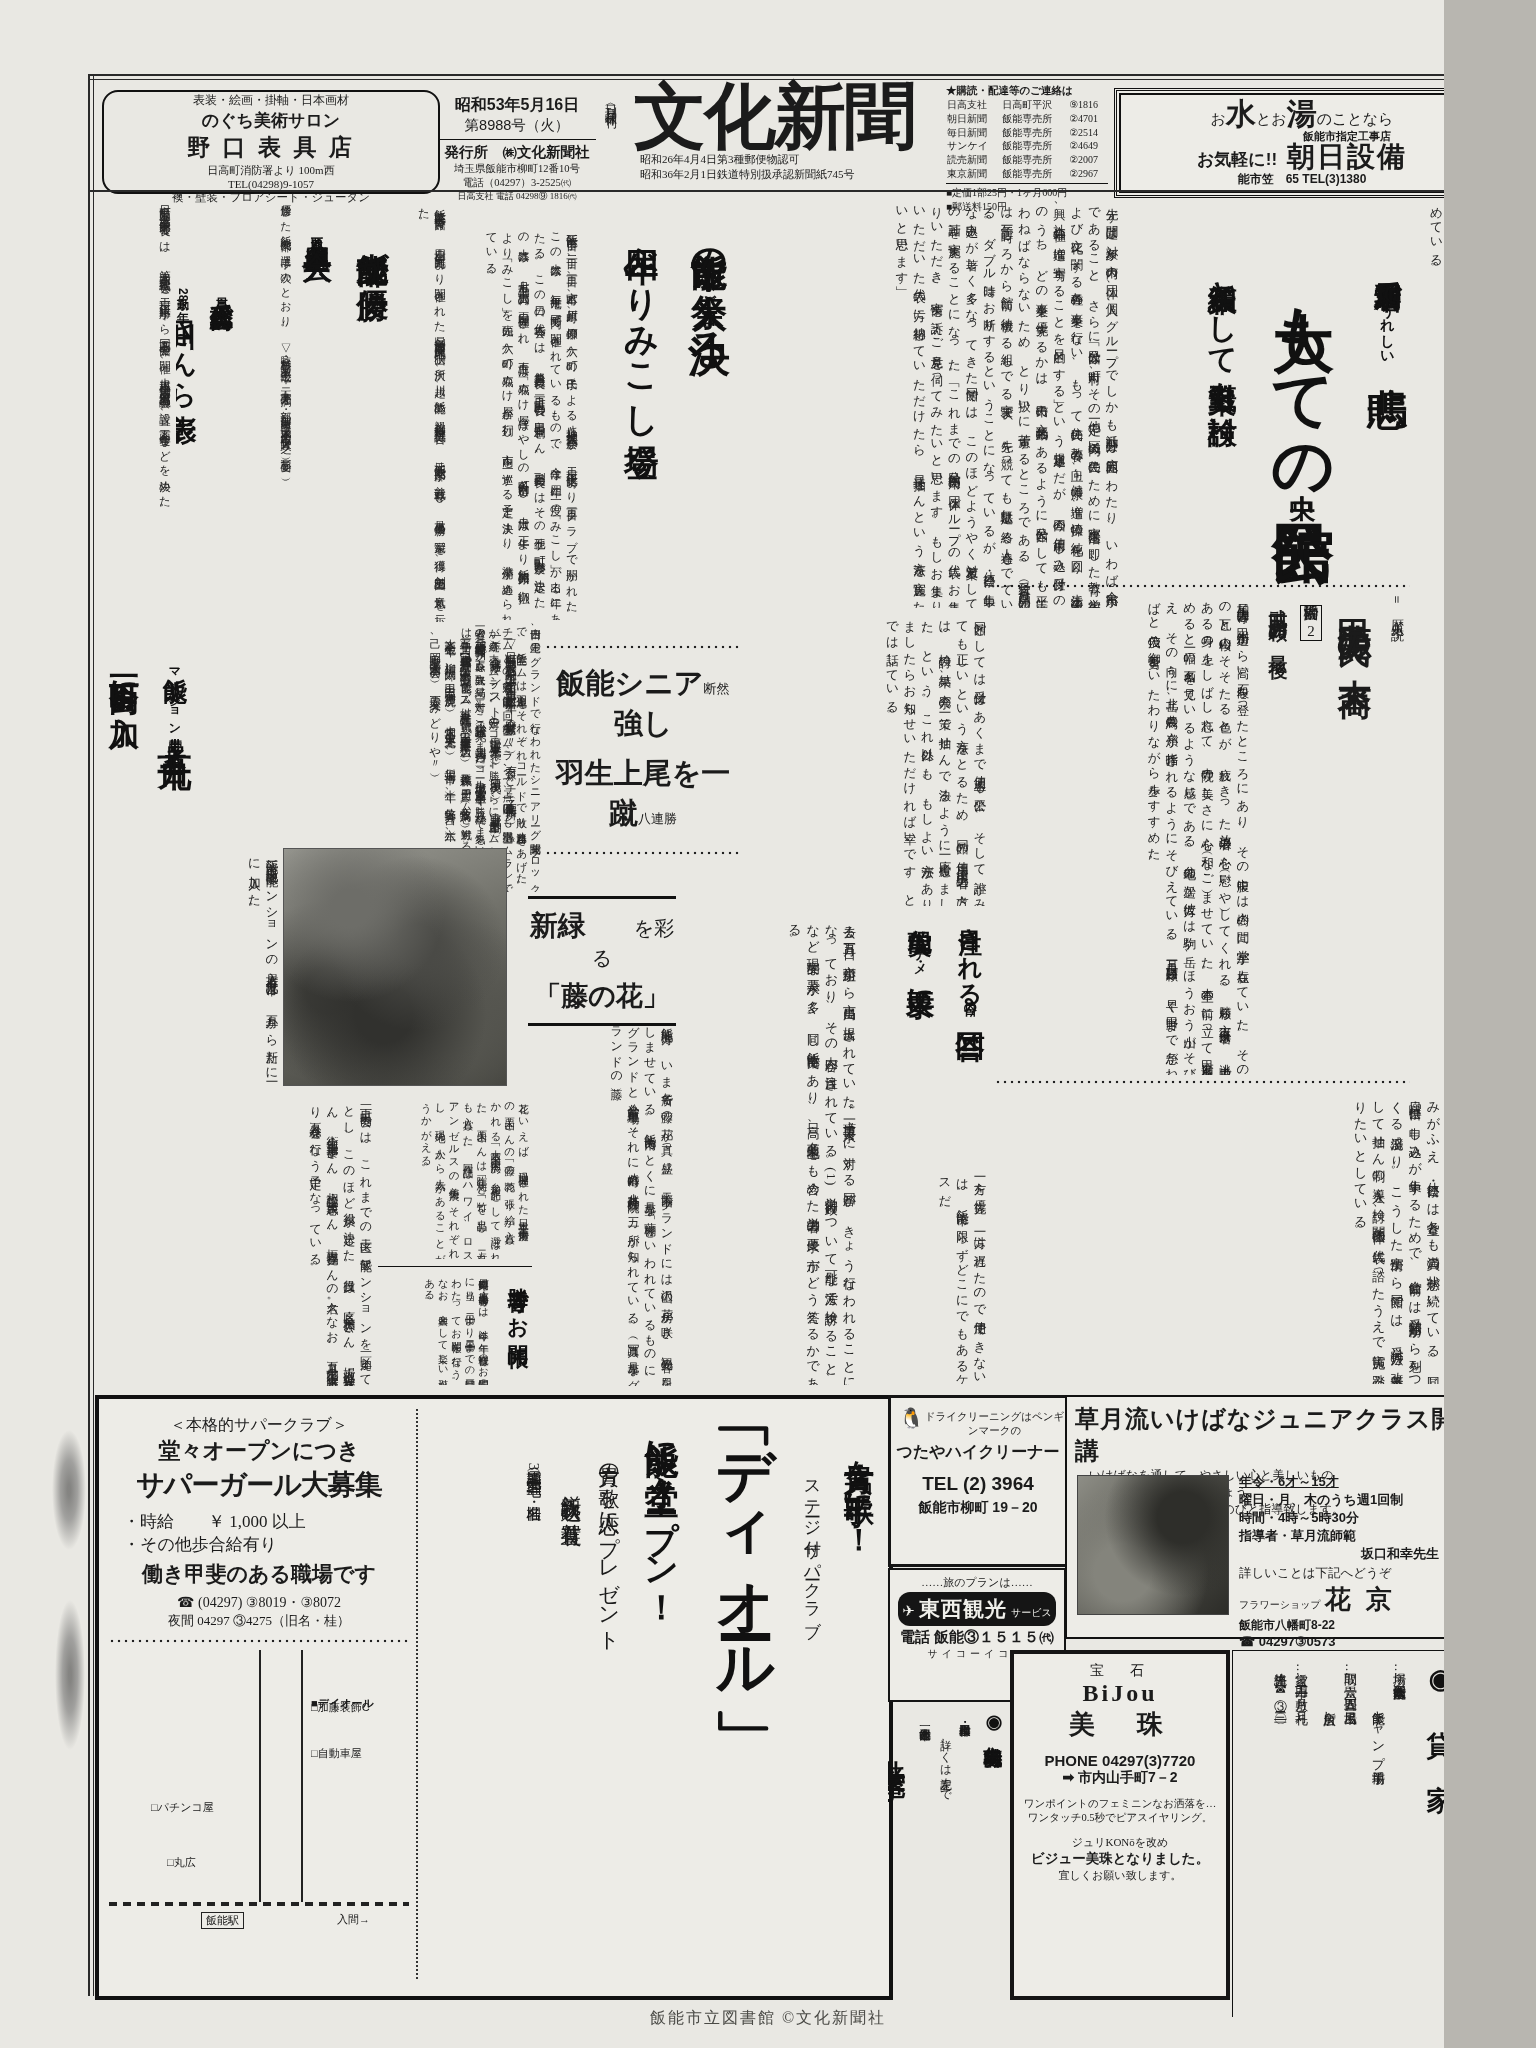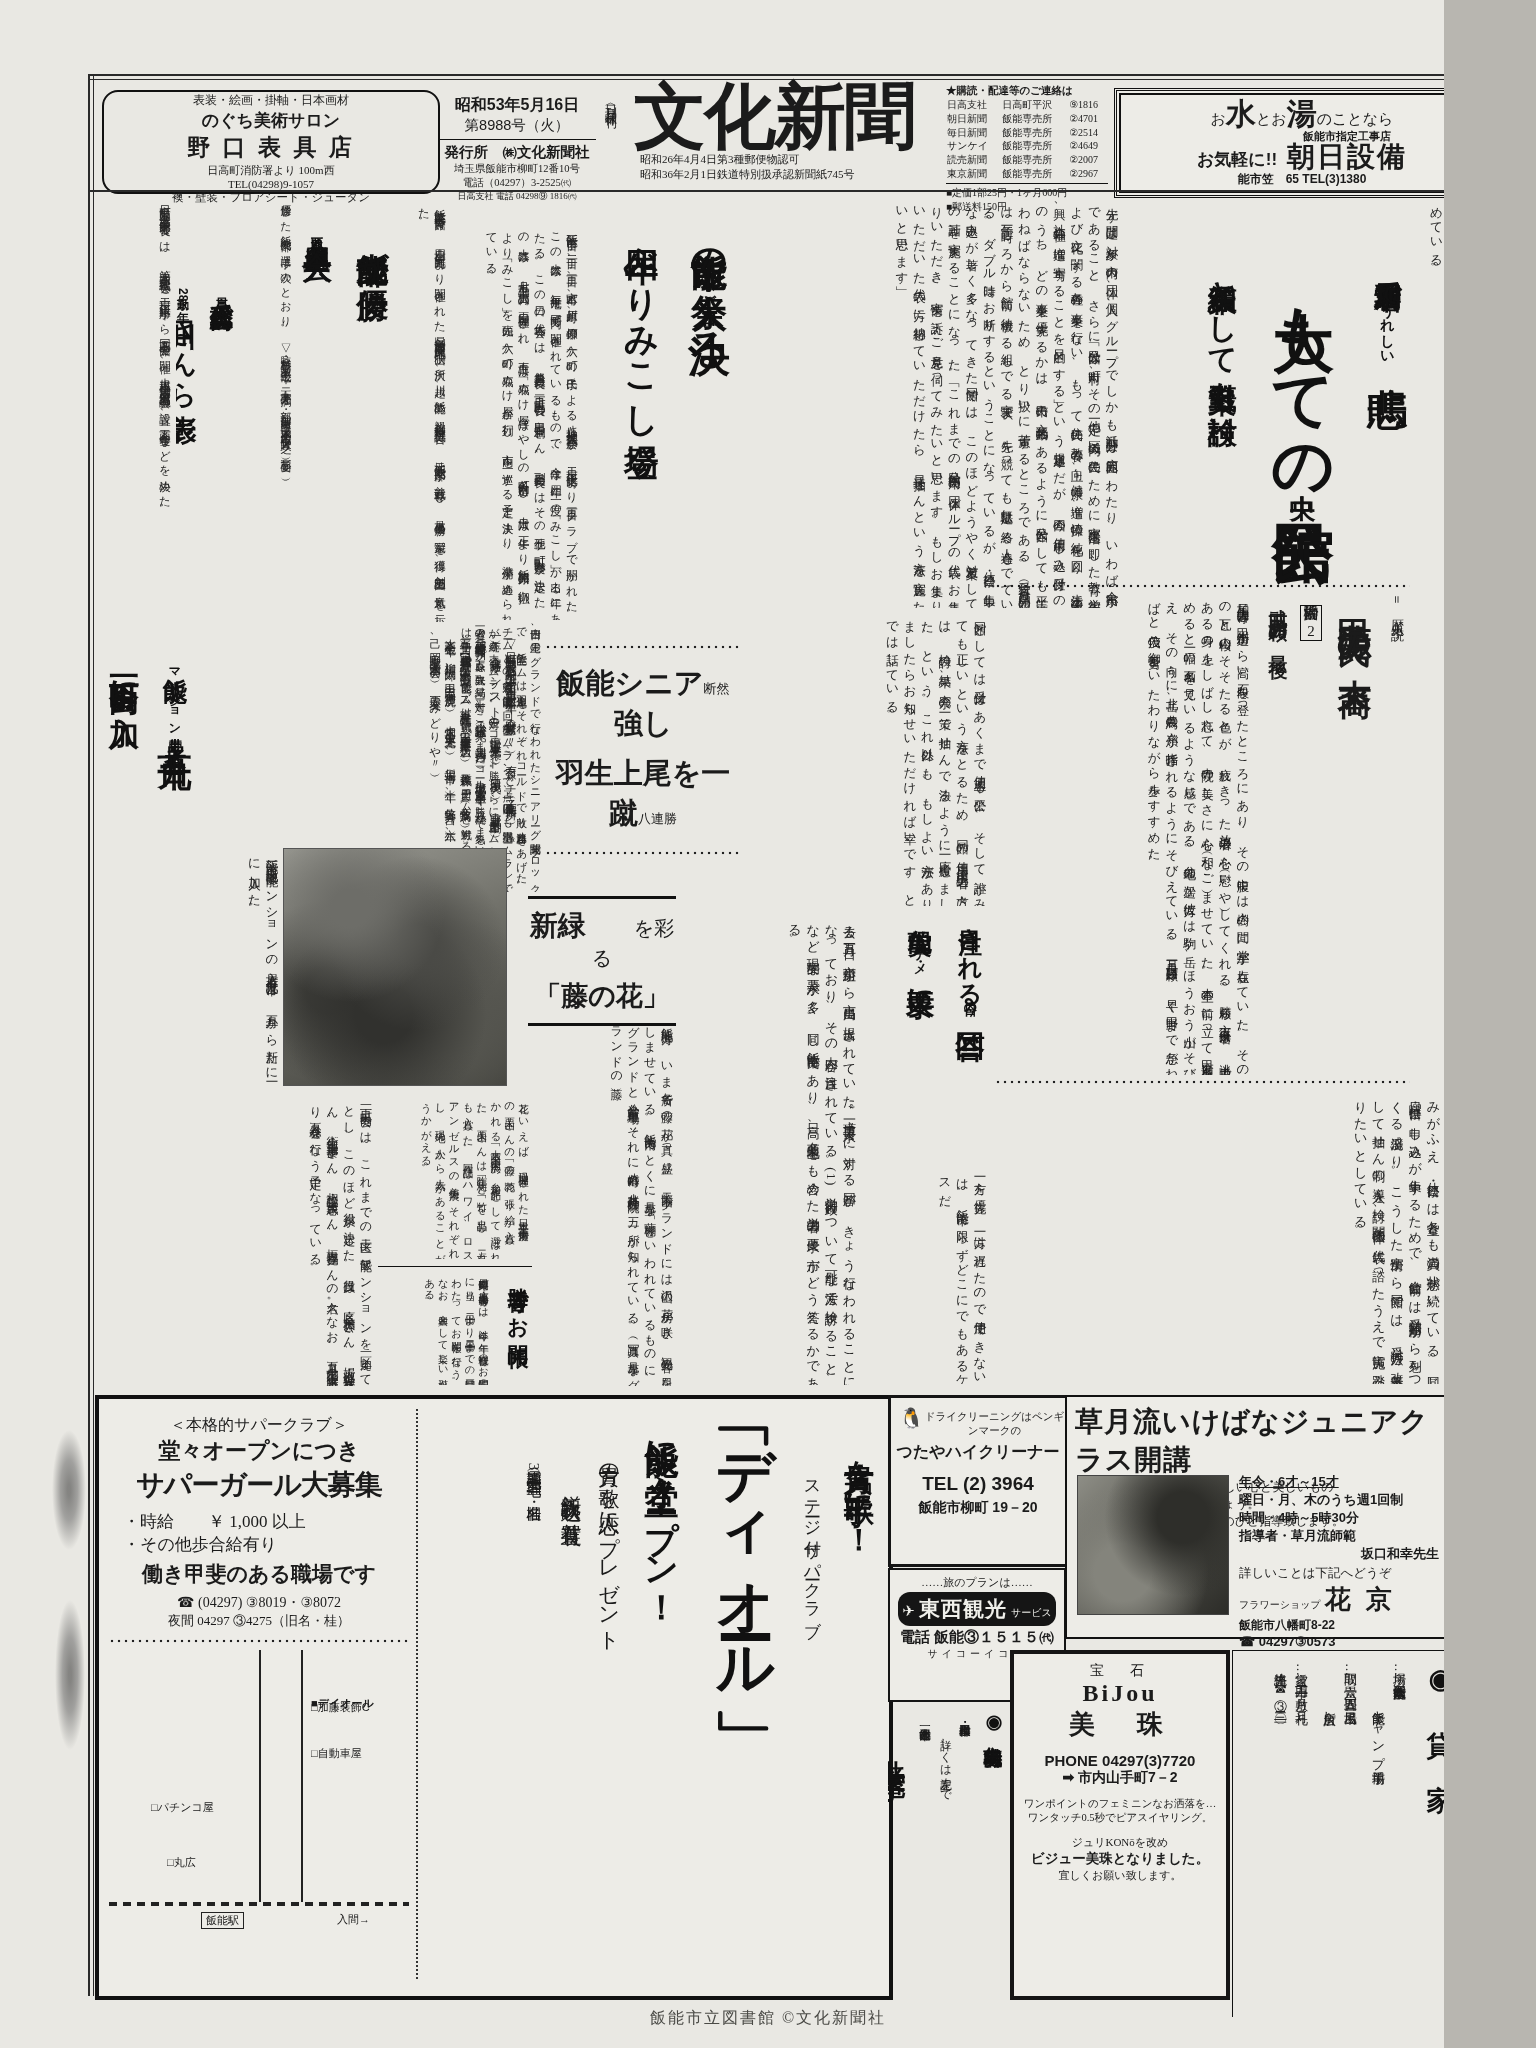--- a/index.html
+++ b/index.html
@@ -324,21 +324,21 @@
     <div class="hcol v" style="font-size:27px;margin-left:14px;letter-spacing:14px;">◉貸　家</div>
     <div class="v" style="font-size:13px;margin-left:3px;">場所…飯能市落合三六四</div>
     <div class="v" style="font-size:13px;margin-left:10px;">　　　飯能キャンプ場手前</div>
     <div class="v" style="font-size:13px;margin-left:3px;">間取…六畳　四・五畳　風呂場</div>
     <div class="v" style="font-size:13px;margin-left:10px;">　　　台所広し</div>
     <div class="v" style="font-size:13px;margin-left:3px;">家賃…二万二千円　敷一月　礼二月</div>
     <div class="v" style="font-size:13px;margin-left:12px;">連絡先　☎③三二〇二</div>
   </div>
 
   <div class="abs" style="left:1065px;top:1395px;width:382px;height:228px;border:2px solid #111;background:#edece7;padding:6px 8px;">
-    <div class="sans b" style="font-size:28px;letter-spacing:1px;">草月流いけばなジュニアクラス開講</div>
+    <div class="sans b" style="font-size:24px;letter-spacing:1px;">草月流いけばなジュニアクラス開講</div>
     <div style="font-size:12px;margin-left:14px;">いけばなを通して，やさしい心と美しいもの</div>
     <div style="font-size:12px;margin-left:14px;">に感動する心を育てましょう。</div>
     <div style="font-size:12px;margin-left:14px;">個性・才能に応じてのびのびと指導致します。</div>
     <div class="photo-ike" style="position:absolute;left:10px;top:78px;width:150px;height:138px;border:1px solid #444;"></div>
     <div style="position:absolute;left:172px;top:76px;width:200px;">
       <div class="sans b" style="font-size:13px;text-decoration:underline;">年令・6才～15才</div>
       <div class="sans b" style="font-size:13px;">曜日・月、木のうち週1回制</div>
       <div class="sans b" style="font-size:13px;">時間・4時～5時30分</div>
       <div class="sans b" style="font-size:13px;">指導者・草月流師範</div>
       <div class="sans b" style="font-size:13px;text-align:right;">坂口和幸先生</div>

